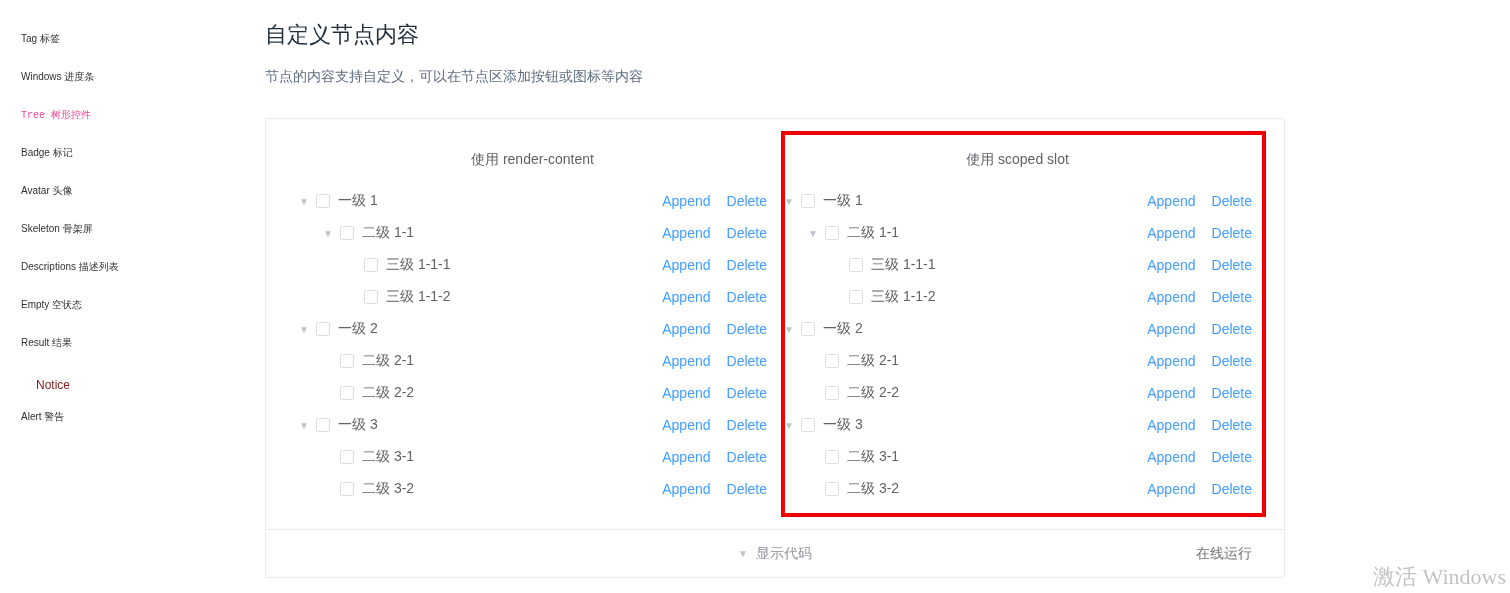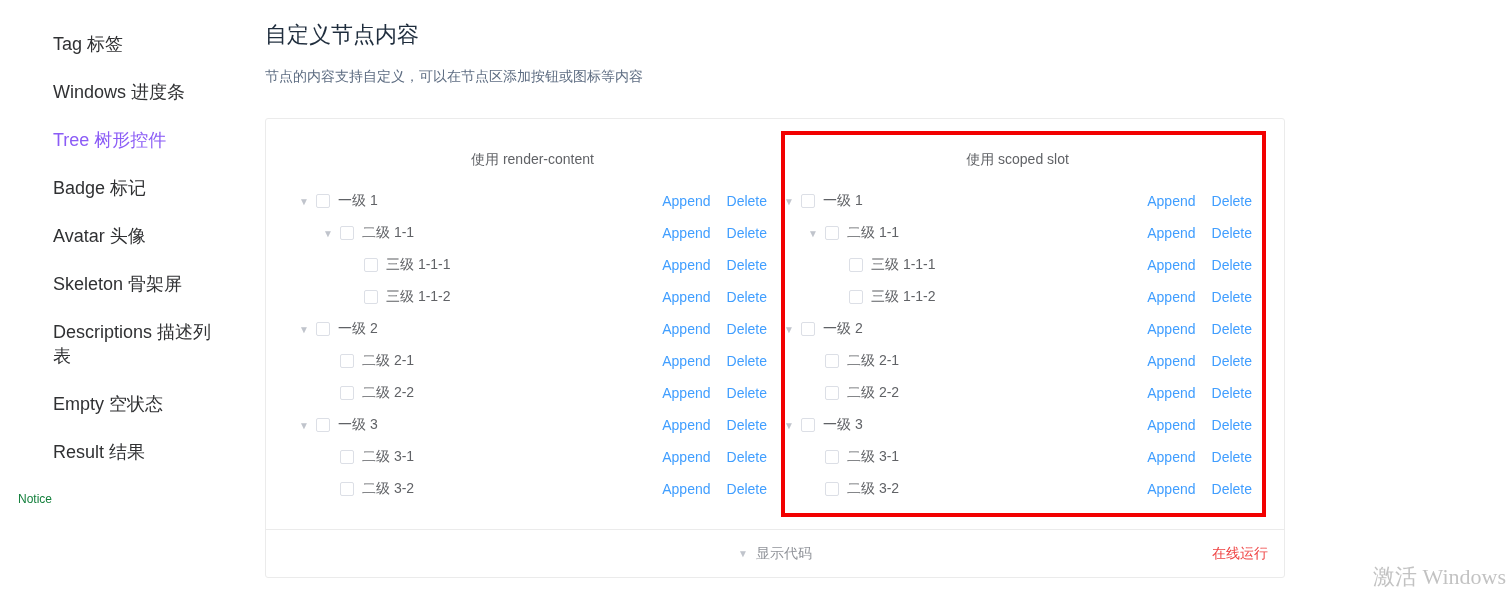--- a/index.html
+++ b/index.html
@@ -11,32 +11,33 @@
     min-height: 593px;
     width: 1510px;
     position: relative;
   }
   .sidebar {
     width: 265px;
     padding: 20px 0;
     flex-shrink: 0;
   }
   .sidebar-item {
-    padding: 12px 53px;
-    font-size: 18px;
+    padding: 12px 21px;
+    font-size: 10px;
     color: #303133;
     cursor: pointer;
   }
   .sidebar-item.active {
-    color: #8b5cf6;
+    color: #ec4899;
+    font-family: Liberation Mono, monospace;
   }
   .sidebar-group-title {
-    padding: 16px 18px 6px;
+    padding: 16px 36px 6px;
     font-size: 12px;
-    color: #15803d;
+    color: #7f1d1d;
   }
   .main {
     flex: 1;
     padding: 20px 80px 24px 0;
     max-width: 1100px;
   }
   h2.section-title {
     font-size: 22px;
     color: #1f2d3d;
     font-weight: 400;
@@ -126,22 +127,22 @@
     color: #909399;
     font-size: 14px;
     gap: 8px;
   }
   .demo-footer .caret-down {
     font-size: 10px;
     color: #c0c4cc;
   }
   .online-run {
     position: absolute;
-    right: 16px;
-    color: #ef4444;
+    right: 32px;
+    color: #737373;
     cursor: pointer;
   }
   .watermark {
     position: absolute;
     right: 4px;
     bottom: 10px;
     color: rgba(120,120,120,0.45);
     font-size: 22px;
     font-family: Liberation Serif, serif;
     pointer-events: none;
@@ -156,20 +157,23 @@
       <div class="sidebar-item">Windows 进度条</div>
       <div class="sidebar-item active">Tree 树形控件</div>
       <div class="sidebar-item">Badge 标记</div>
       <div class="sidebar-item">Avatar 头像</div>
       <div class="sidebar-item">Skeleton 骨架屏</div>
       <div class="sidebar-item">Descriptions 描述列表</div>
       <div class="sidebar-item">Empty 空状态</div>
       <div class="sidebar-item">Result 结果</div>
     </div>
   <div class="sidebar-group-title">Notice</div>
+  <div id="sidebar-group-list">
+      <div class="sidebar-item">Alert 警告</div>
+    </div>
 </nav>
 
 <main class="main">
   <h2 class="section-title">自定义节点内容</h2>
   <p class="section-desc">节点的内容支持自定义，可以在节点区添加按钮或图标等内容</p>
 
   <div class="demo-box">
     <div class="demo-content" id="demo-content">
         <div class="tree-block">
           <div class="block-title">使用 render-content</div>

